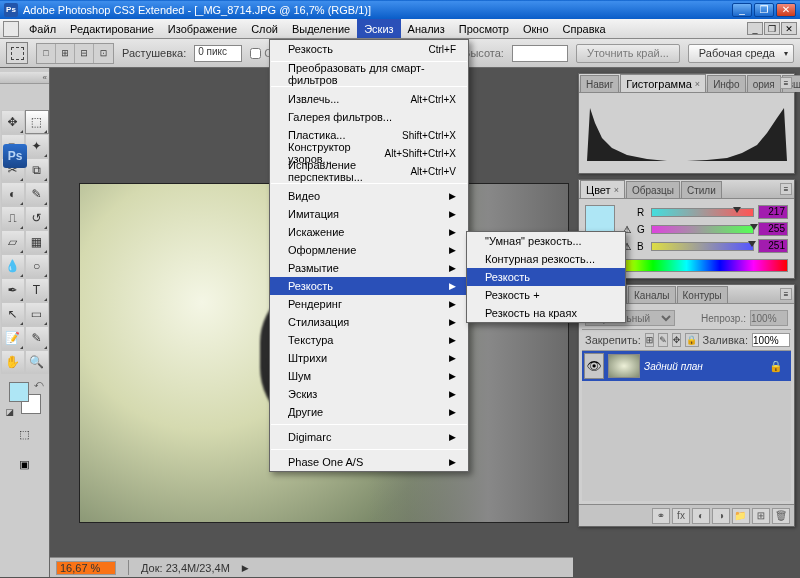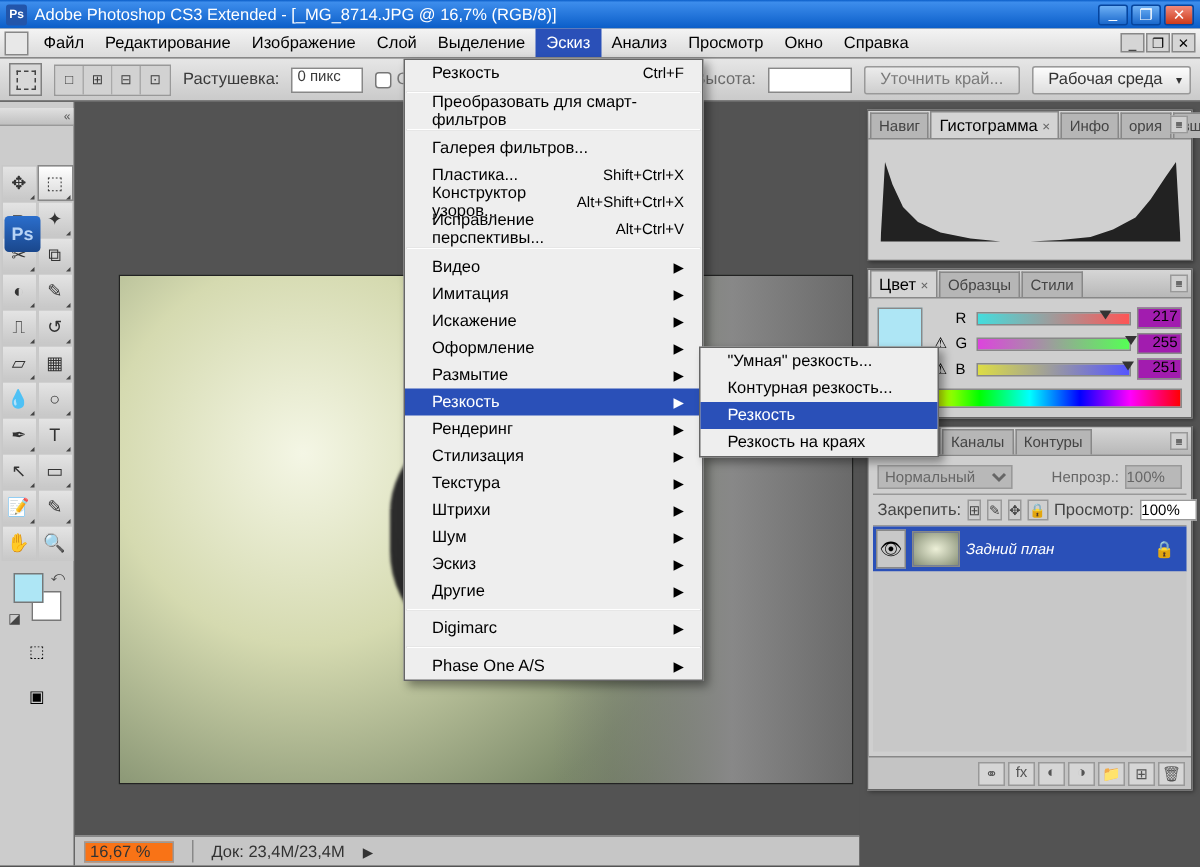--- a/index.html
+++ b/index.html
@@ -96,21 +96,21 @@
 .dd-sep{height:1px;background:#aaa;margin:3px 1px;border-bottom:1px solid #fff}
 .submenu{position:absolute;left:466px;top:231px;width:160px;background:#eee;border:1px solid #666;box-shadow:3px 3px 6px rgba(0,0,0,.4);z-index:101}
 .ps-badge{position:absolute;left:3px;top:76px;width:24px;height:24px;background:linear-gradient(#2b6ecc,#1a478c);color:#b8d4f5;font-weight:bold;display:flex;align-items:center;justify-content:center;border-radius:3px;font-size:12px;z-index:50}
 </style>
 </head>
 <body>
 
 <div class="titlebar">
   <div class="left">
     <div class="ps-icon">Ps</div>
-    <span>Adobe Photoshop CS3 Extended - [_MG_8714.JPG @ 16,7% (RGB/8)]</span>
+    <span>Adobe Photoshop CS3 Extended - [_MG_8714.JPG @ 16,7% (RGB/1)]</span>
   </div>
   <div class="btns">
     <div class="winbtn">_</div>
     <div class="winbtn">❐</div>
     <div class="winbtn close">✕</div>
   </div>
 </div>
 
 <div class="menubar">
   <div class="doc-icon"></div>
@@ -316,21 +316,21 @@
           <select><option>Нормальный</option></select>
           <span style="margin-left:auto;font-size:10px;color:#666">Непрозр.:</span>
           <input style="width: 38px;" value="100%">
         </div>
         <div class="layer-lock">
           <span>Закрепить:</span>
           <div class="ic">⊞</div>
           <div class="ic">✎</div>
           <div class="ic">✥</div>
           <div class="ic">🔒</div>
-          <span style="margin-left:auto">Просмотр:</span>
+          <span style="margin-left:auto">Заливка:</span>
           <input style="width: 38px; height: 14px; border: 1px solid rgb(153, 153, 153); font-size: 10px;" value="100%">
         </div>
         <div class="layer-item">
           <div class="layer-eye">👁</div>
           <div class="layer-thumb"></div>
           <span class="layer-name">Задний план</span>
           <span class="layer-lock-icon">🔒</span>
         </div>
         <div style="height:120px;background:#c8c8c8"></div>
       </div>
@@ -351,20 +351,24 @@
     <div class="dd-item">
       <span>Резкость</span>
       <span class="sc">Ctrl+F</span>
     </div>
     <div class="dd-sep"></div>
     <div class="dd-item">
       <span>Преобразовать для смарт-фильтров</span>
     </div>
     <div class="dd-sep"></div>
     <div class="dd-item">
+      <span>Извлечь...</span>
+      <span class="sc">Alt+Ctrl+X</span>
+    </div>
+    <div class="dd-item">
       <span>Галерея фильтров...</span>
     </div>
     <div class="dd-item">
       <span>Пластика...</span>
       <span class="sc">Shift+Ctrl+X</span>
     </div>
     <div class="dd-item">
       <span>Конструктор узоров...</span>
       <span class="sc">Alt+Shift+Ctrl+X</span>
     </div>
@@ -433,14 +437,15 @@
     <div class="dd-sep"></div>
     <div class="dd-item">
       <span>Phase One A/S</span>
       <span class="arr">▶</span>
     </div>
   </div>
 <div class="submenu" id="sharp-dd">
     <div class="dd-item">"Умная" резкость...</div>
     <div class="dd-item">Контурная резкость...</div>
     <div class="dd-item hi">Резкость</div>
+    <div class="dd-item">Резкость +</div>
     <div class="dd-item">Резкость на краях</div>
   </div>
 
 </body></html>

